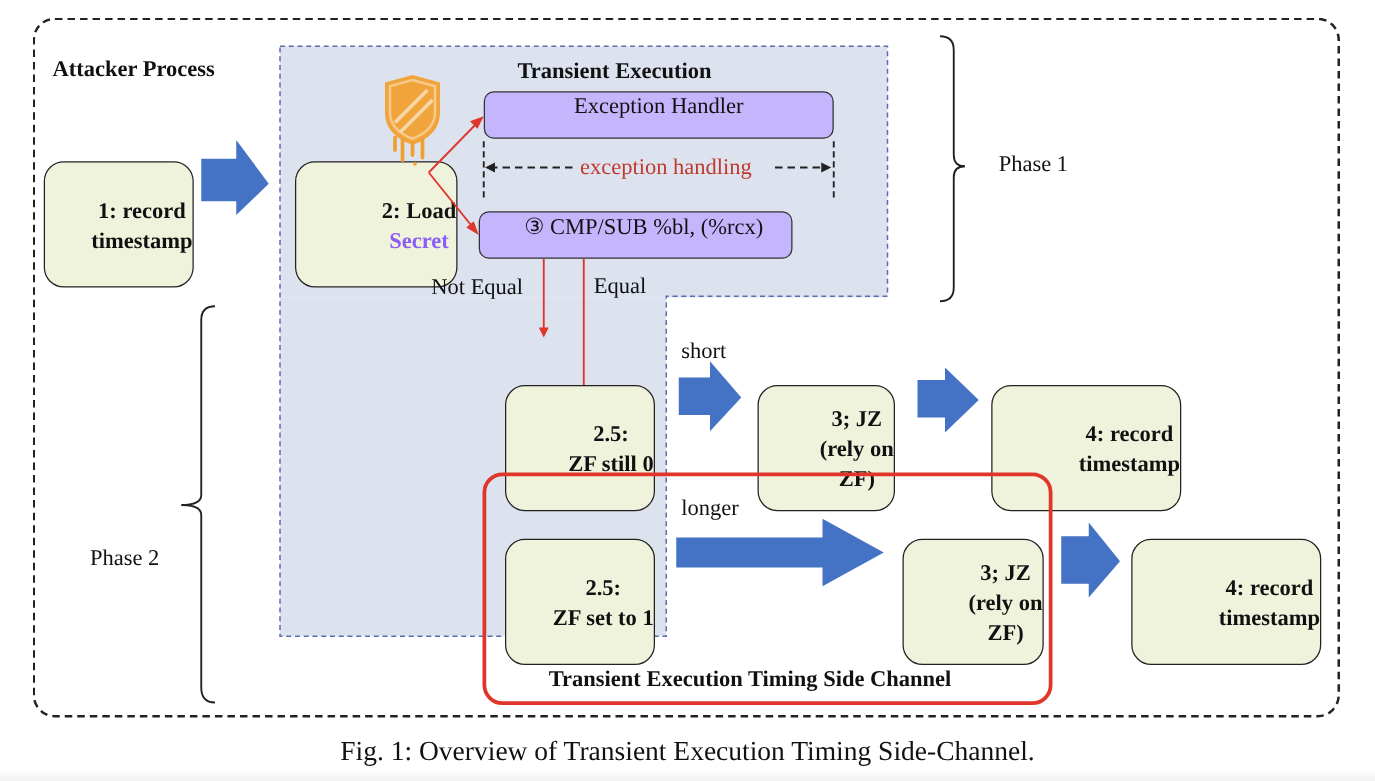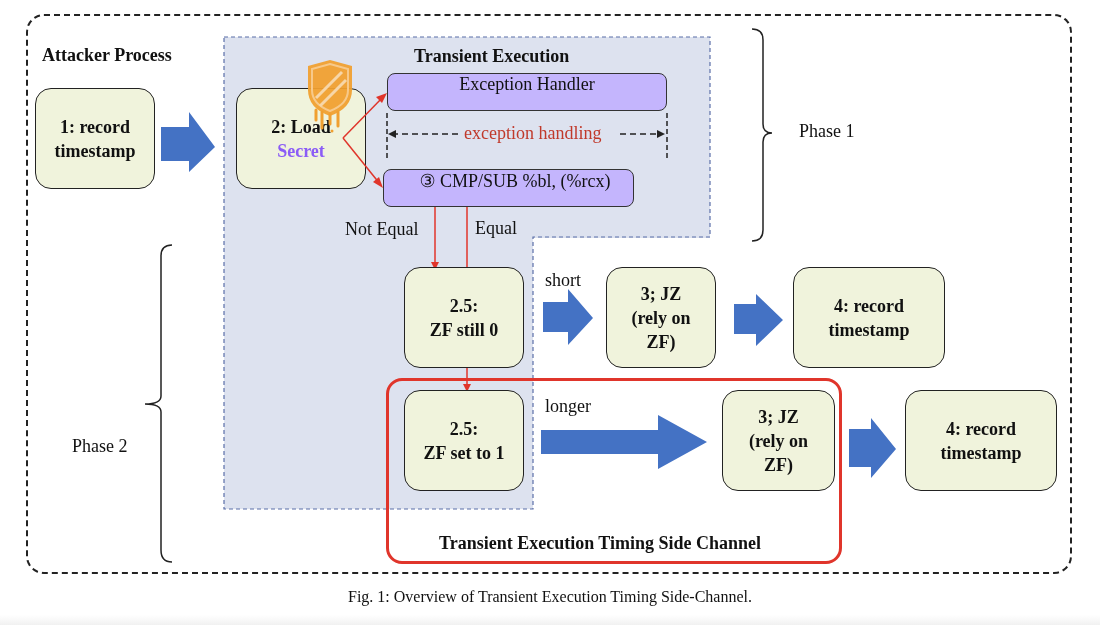--- a/index.html
+++ b/index.html
@@ -1,27 +1,27 @@
 <!DOCTYPE html>
 <html><head>
 <meta charset="utf-8">
 <style>
   html, body { margin:0; padding:0; background:#ffffff; }
   body { width:1100px; height:625px; position:relative; overflow:hidden; font-family:"Liberation Serif", serif; color:#111; }
   .abs { position:absolute; }
   .outer { left:26px; top:14px; width:1046px; height:560px; border:2px dashed #222; border-radius:18px; box-sizing:border-box; }
   .transient { background:#dde2ef; }
-  .box { position:absolute; background:#f0f3dc; border:1.5px solid #222; border-radius:16px; box-sizing:border-box; display:flex; align-items:center; justify-content:center; text-align:center; font-weight:bold; font-size:18px; line-height:24px; }
+  .box { position:absolute; background:#f0f3dc; border:1.5px solid #222; border-radius:16px; box-sizing:border-box; display:flex; align-items:center; justify-content:flex-end; text-align:center; font-weight:bold; font-size:18px; line-height:24px;margin-top:41px; }
   .pink { position:absolute; background:#c4b5fd; border:1.5px solid #333; border-radius:8px; box-sizing:border-box; display:flex; align-items:flex-start; justify-content:center; font-size:18px; }
   .label { position:absolute; font-size:18px; white-space:nowrap;text-align:right; }
   .bold { font-weight:bold; }
   .red { color:#8b5cf6; }
   .darkred { color:#c0392b; }
   .redframe { left:386px; top:378px; width:456px; height:186px; border:3px solid #e0352b; border-radius:16px; box-sizing:border-box; }
-  .caption { left:0; width:1100px; top:588px; text-align:center; font-size:16px; }
+  .caption { left:0; width:1100px; top:588px; text-align:center; font-size:22px; }
   .bottom-shade { left:0; top:615px; width:1100px; height:10px; background:linear-gradient(#ffffff,#f1f1f1); }
   svg { position:absolute; left:0; top:0; overflow:visible; }
 </style>
 </head>
 <body>
 
 <div class="abs outer"></div>
 
 <div class="abs transient" style="left:224px;top:37px;width:486px;height:201px;"></div>
 <div class="abs transient" style="left:224px;top:238px;width:309px;height:271px;"></div>

